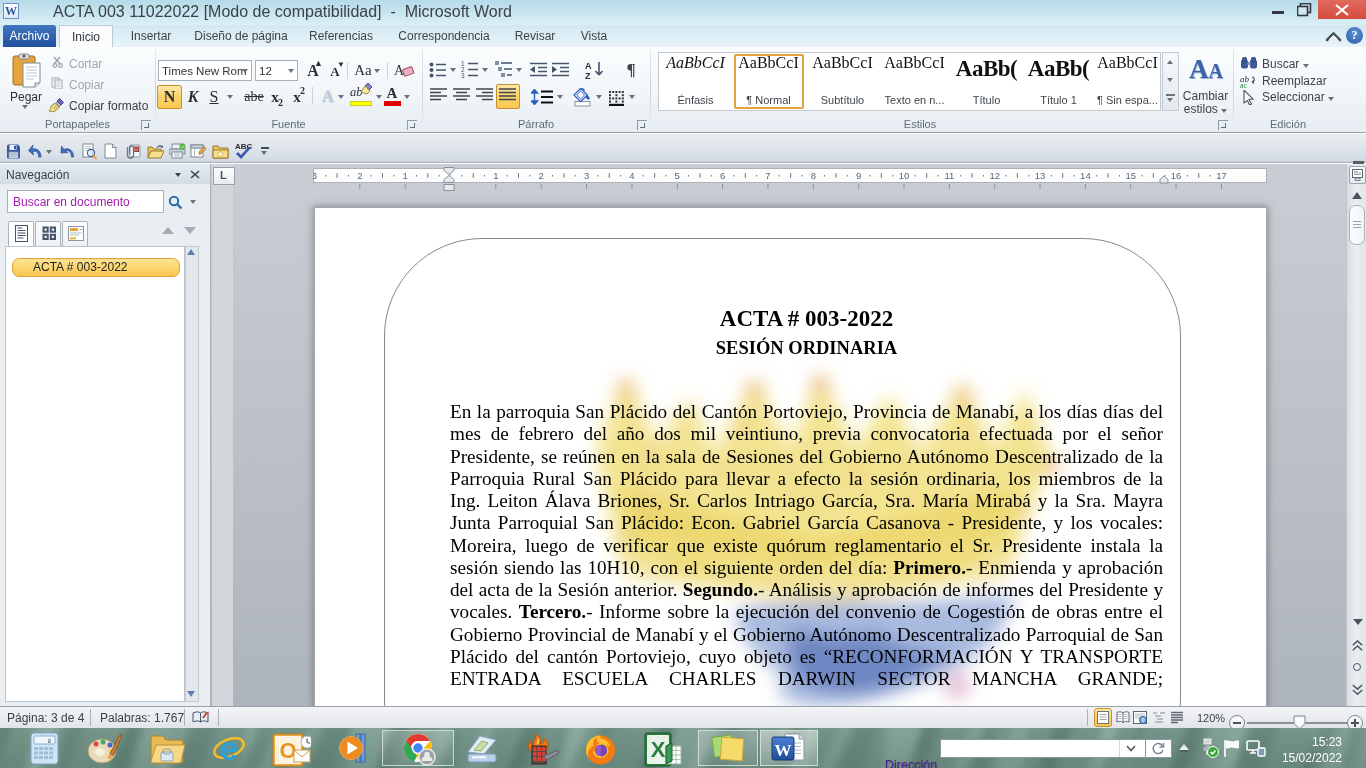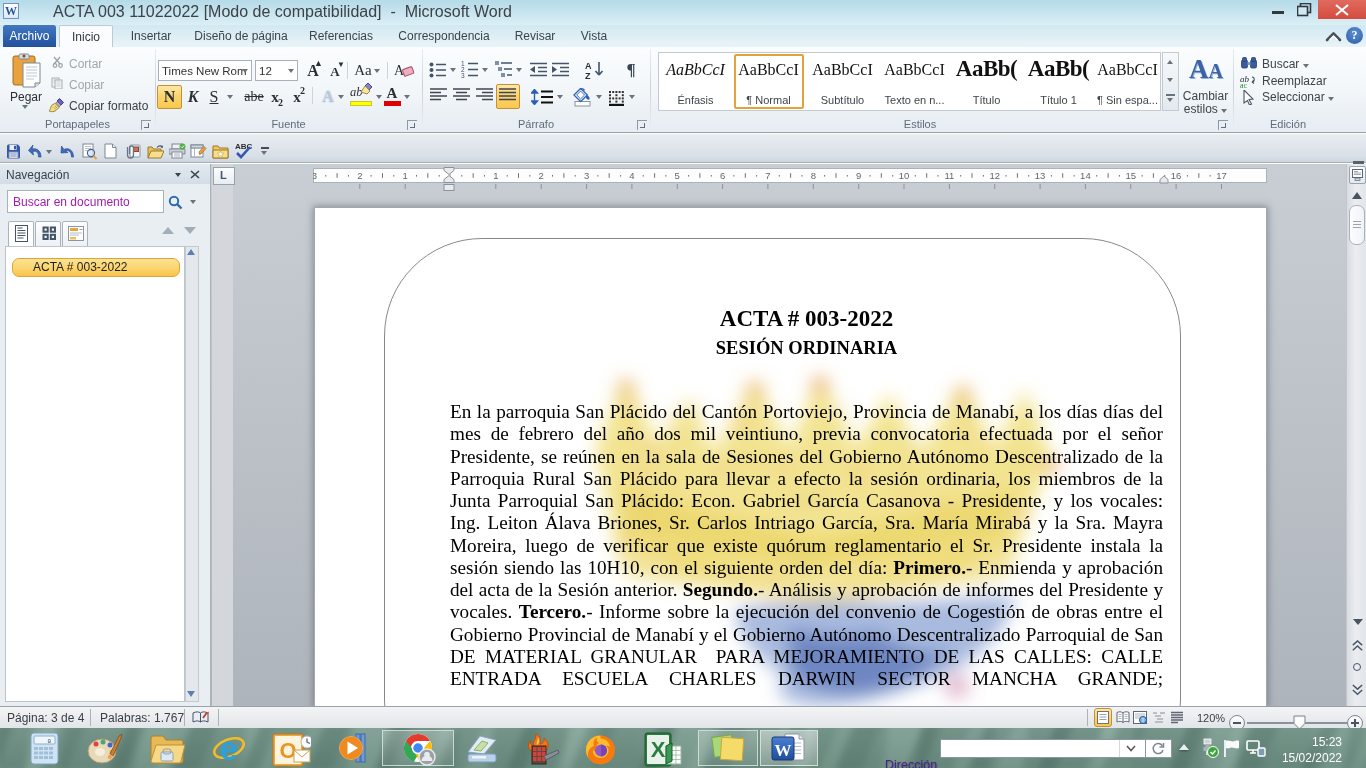--- a/index.html
+++ b/index.html
@@ -22,21 +22,21 @@
 .grplabel{position:absolute;top:118px;height:14px;font-size:11px;color:#5e6c79;text-align:center}
 .launcher{position:absolute;top:120px;width:10px;height:10px;border-left:1px solid #8d99a5;border-top:1px solid #8d99a5}
 .launcher:after{content:"";position:absolute;left:2px;top:2px;width:4px;height:4px;border-right:1px solid #607080;border-bottom:1px solid #607080}
 .btnhl{position:absolute;background:linear-gradient(#fde8a9,#fbd46f 45%,#f9c84e);border:1px solid #c29136;border-radius:2px}
 .combo{position:absolute;background:#fff;border:1px solid #a7b1bb;border-radius:0;font-size:11.5px;color:#333;display:flex;align-items:center;padding-left:3px;white-space:nowrap;overflow:hidden}
 .combo .car{position:absolute;right:3px;top:50%;margin-top:-2px}
 .car{width:0;height:0;border-left:3.5px solid transparent;border-right:3.5px solid transparent;border-top:4px solid #68737e}
 .fbtn{position:absolute;display:flex;align-items:center;justify-content:center;color:#2b2f33}
 .glyph{font-family:"Liberation Serif",serif}
 .styitem{position:absolute;top:52px;height:58px;text-align:center}
-.styprev{font-family:"Liberation Serif",serif;font-size:16px;color:#111;margin-top:9px;line-height:17px;white-space:nowrap}
+.styprev{font-family:"Liberation Serif",serif;font-size:16px;color:#111;margin-top:2px;line-height:17px;white-space:nowrap}
 .stylab{font-size:11px;color:#3f454b;position:absolute;top:42px;left:0;right:0;white-space:nowrap}
 .edtxt{position:absolute;font-size:12px;color:#3e444a;white-space:nowrap}
 
 #qat{left:0;top:134px;width:1366px;height:29px;background:linear-gradient(#e9edf2,#d8dfe7 80%,#cdd6df);border-bottom:1px solid #a8aeb6}
 
 #main{left:0;top:164px;width:1366px;height:542px;background:linear-gradient(#c9ced4,#aeb4bb)}
 
 #navpane{left:0;top:0;width:211px;height:542px;background:#e9eef2;border-right:1px solid #aab2ba}
 #navhead{left:0;top:0;width:210px;height:20px;background:linear-gradient(#e3eaf0,#d3dde6);font-size:12px;color:#39424b}
 #navsearch{left:7px;top:26px;width:157px;height:23px;background:#fff;border:1px solid #a8b2bc;font-size:12px;color:#a21caf}
@@ -527,28 +527,28 @@
             </g>
       </svg>
       <div class="abs" style="left:69px;top:30px;width:797px;height:560px;border:1px solid #85898e;border-radius:98px"></div>
       <div class="abs doct" style="top:99px;font-size:23px;font-weight:bold;line-height:24px">ACTA # 003-2022</div>
       <div class="abs doct" style="top:129px;font-size:18.5px;font-weight:bold;line-height:22px">SESIÓN ORDINARIA</div>
       <div class="abs" id="bodytext">
         <div>En la parroquia San Plácido del Cantón Portoviejo, Provincia de Manabí, a los días días del</div>
         <div>mes de febrero del año dos mil veintiuno, previa convocatoria efectuada por el señor</div>
         <div>Presidente, se reúnen en la sala de Sesiones del Gobierno Autónomo Descentralizado de la</div>
         <div>Parroquia Rural San Plácido para llevar a efecto la sesión ordinaria, los miembros de la</div>
+        <div>Ing. Leiton Álava Briones, Sr. Carlos Intriago García, Sra. María Mirabá y la Sra. Mayra</div>
         <div>Junta Parroquial San Plácido: Econ. Gabriel García Casanova - Presidente, y los vocales:</div>
-        <div>Ing. Leiton Álava Briones, Sr. Carlos Intriago García, Sra. María Mirabá y la Sra. Mayra</div>
         <div>Moreira, luego de verificar que existe quórum reglamentario el Sr. Presidente instala la</div>
         <div>sesión siendo las 10H10, con el siguiente orden del día: <b>Primero.</b>- Enmienda y aprobación</div>
         <div>del acta de la Sesión anterior. <b>Segundo.</b>- Análisis y aprobación de informes del Presidente y</div>
         <div>vocales. <b>Tercero.</b>- Informe sobre la ejecución del convenio de Cogestión de obras entre el</div>
         <div>Gobierno Provincial de Manabí y el Gobierno Autónomo Descentralizado Parroquial de San</div>
-        <div>DE MATERIAL GRANULAR&nbsp; PARA MEJORAMIENTO DE LAS CALLES: CALLE</div>
+        <div>Plácido del cantón Portoviejo, cuyo objeto es “RECONFORMACIÓN Y TRANSPORTE</div>
         <div>ENTRADA ESCUELA CHARLES DARWIN SECTOR MANCHA GRANDE;</div>
       </div>
     </div>
     <svg class="abs" id="rulersvg" style="left:101px;top:4px" width="954" height="15">
           <rect x="0.5" y="0.5" width="953" height="14" fill="#fdfdfd" stroke="#aab2ba"></rect>
           <text x="92.2" y="11" font-size="9.5" fill="#5d6773" text-anchor="middle" font-family="Liberation Sans">1</text>
           <text x="46.8" y="11" font-size="9.5" fill="#5d6773" text-anchor="middle" font-family="Liberation Sans">2</text>
           <text x="1.4" y="11" font-size="9.5" fill="#5d6773" text-anchor="middle" font-family="Liberation Sans">3</text>
           <text x="182.8" y="11" font-size="9.5" fill="#5d6773" text-anchor="middle" font-family="Liberation Sans">1</text>
           <text x="228.2" y="11" font-size="9.5" fill="#5d6773" text-anchor="middle" font-family="Liberation Sans">2</text>

